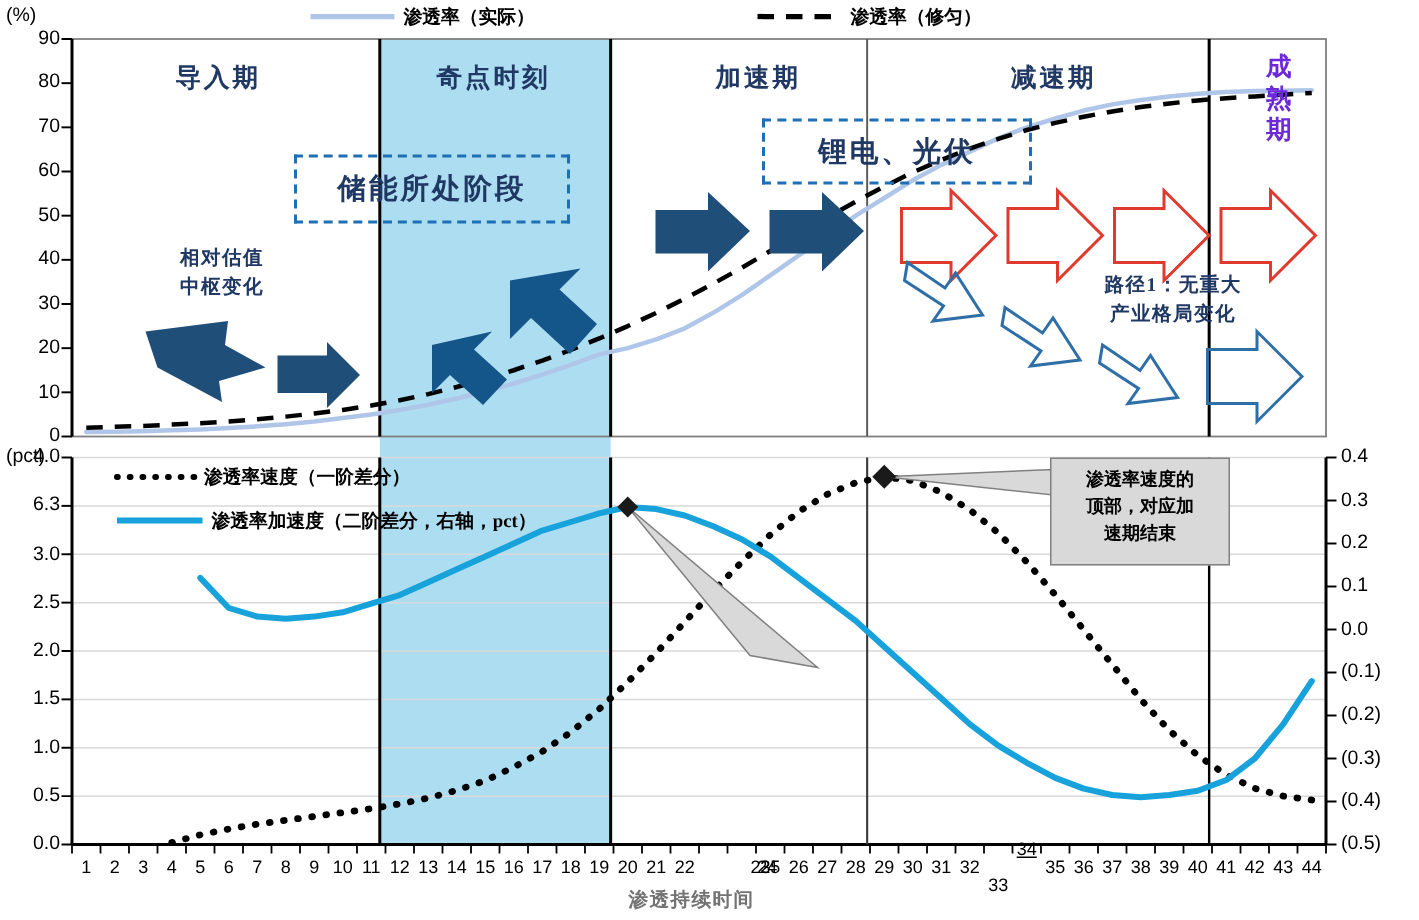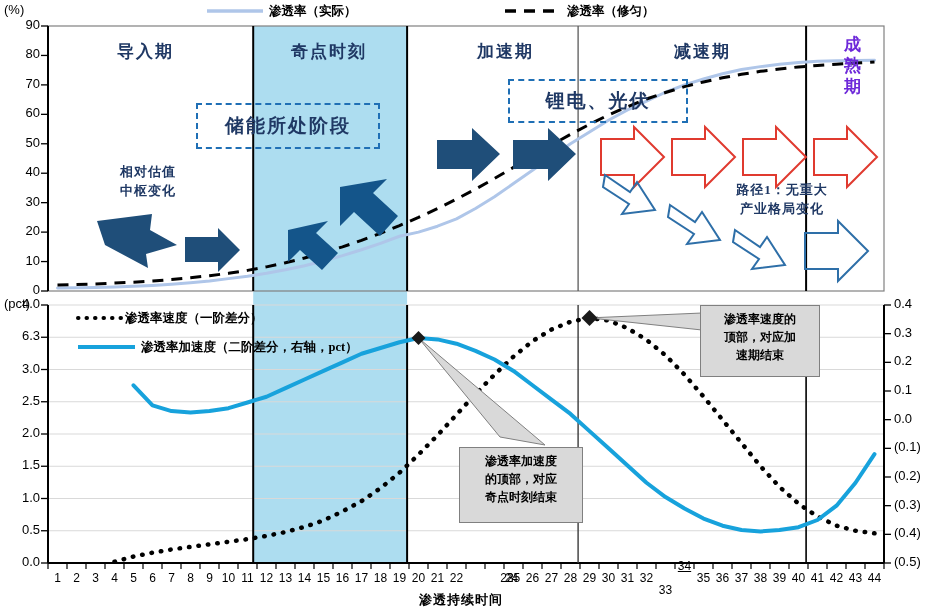--- a/index.html
+++ b/index.html
@@ -8,21 +8,21 @@
   .root{position:absolute;left:0;top:0;width:946px;height:613px;}
   svg.canvas{position:absolute;left:0;top:0;width:946px;height:613px;}
 
   
   .txt{position:absolute;white-space:nowrap;}
   .phase{color:#1F3864;font-family:"Liberation Serif","DejaVu Serif",serif;
          font-weight:bold;font-size:17px;letter-spacing:2px;}
   .phase-v{color:#6d28d9;font-family:"Liberation Serif","DejaVu Serif",serif;
            font-weight:bold;font-size:17px;width:18px;white-space:normal;
            line-height:21px;text-align:right;}
-  .axtitle{color:#000000;font-family:Liberation Serif, serif;
+  .axtitle{color:#737373;font-family:Liberation Serif, serif;
            font-weight:bold;font-size:13px;letter-spacing:1px;}
   .unit{color:#000;font-size:13px;}
   .tick{color:#000;font-size:13px;text-align:right;}
   .tickx{color:#000;font-size:12px;text-align:center;}
   .legtxt{color:#000;font-family:"Liberation Serif","DejaVu Serif",serif;
           font-size:12.5px;font-weight:bold;}
   .legtxt2{color:#000;font-family:"Liberation Serif","DejaVu Serif",serif;
            font-size:12.5px;font-weight:bold;}
   .bluebox{position:absolute;border:2px dashed #1F6FB5;color:#1F3864;
            font-family:"Liberation Serif","DejaVu Serif",serif;font-weight:bold;
@@ -210,21 +210,21 @@
     <line x1="207" y1="11" x2="263" y2="11" stroke="#AFC6E9" stroke-width="3.5"></line>
     <line x1="505" y1="11" x2="561" y2="11" stroke="#000" stroke-width="3.5" stroke-dasharray="11 8"></line>
   </svg>
 
   <div class="txt unit" style="left:4px;top:2px;">(%)</div>
   <div class="txt unit" style="left:4px;top:296px;">(pct)</div>
 
   <div class="txt legtxt" style="left:269px;top:3px;text-align:right;">渗透率（实际）</div>
   <div class="txt legtxt" style="left:567px;top:3px;">渗透率（修匀）</div>
 
-  <div class="txt legtxt2" style="left:125px;top:310px;">渗透率速度（一阶差分）</div>
+  <div class="txt legtxt2" style="left:136px;top:310px;">渗透率速度（一阶差分）</div>
   <div class="txt legtxt2" style="left:141px;top:339px;">渗透率加速度（二阶差分，右轴，pct）</div>
 
   <div class="txt phase" style="left:117px;top:40px;">导入期</div>
   <div class="txt phase" style="left:291px;top:40px;">奇点时刻</div>
   <div class="txt phase" style="left:477px;top:40px;">加速期</div>
   <div class="txt phase" style="left:674px;top:40px;">减速期</div>
   <div class="txt phase-v" style="left:843px;top:34px;">成熟期</div>
 
   <div class="bluebox" style="left:196px;top:103px;width:180px;height:42px;">
     <span>储能所处阶段</span>
@@ -237,25 +237,20 @@
     <div>相对估值</div>
     <div>中枢变化</div>
   </div>
 
 
   <div class="txt annot-navy" style="left:707px;top:180px;width:150px;white-space:normal;">
     <div>路径1：无重大</div>
     <div>产业格局变化</div>
   </div>
 
-  <div class="callout" style="left:459px;top:447px;width:124px;height:76px;">
-    <div>渗透率加速度</div>
-    <div>的顶部，对应</div>
-    <div>奇点时刻结束</div>
-  </div>
   <div class="callout" style="left:700px;top:305px;width:120px;height:72px;">
     <div>渗透率速度的</div>
     <div>顶部，对应加</div>
     <div>速期结束</div>
   </div>
 
   <div class="txt axtitle" style="left:419px;top:591px;">渗透持续时间</div>
 
   <div id="top-y-labels">
       <div class="txt tick" style="left: 2px; top: 282px; width: 38px;">0</div>

